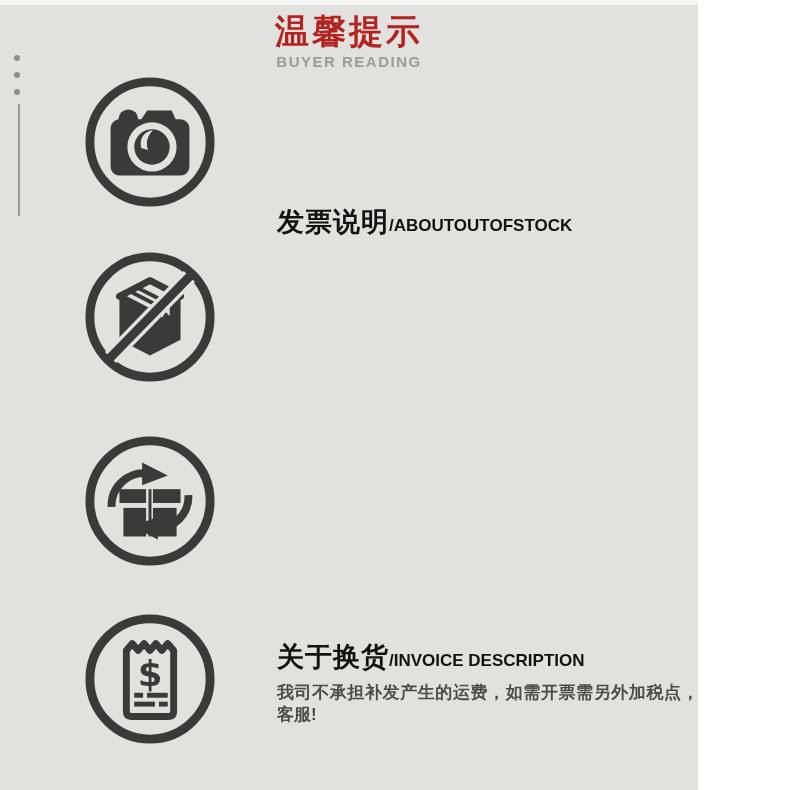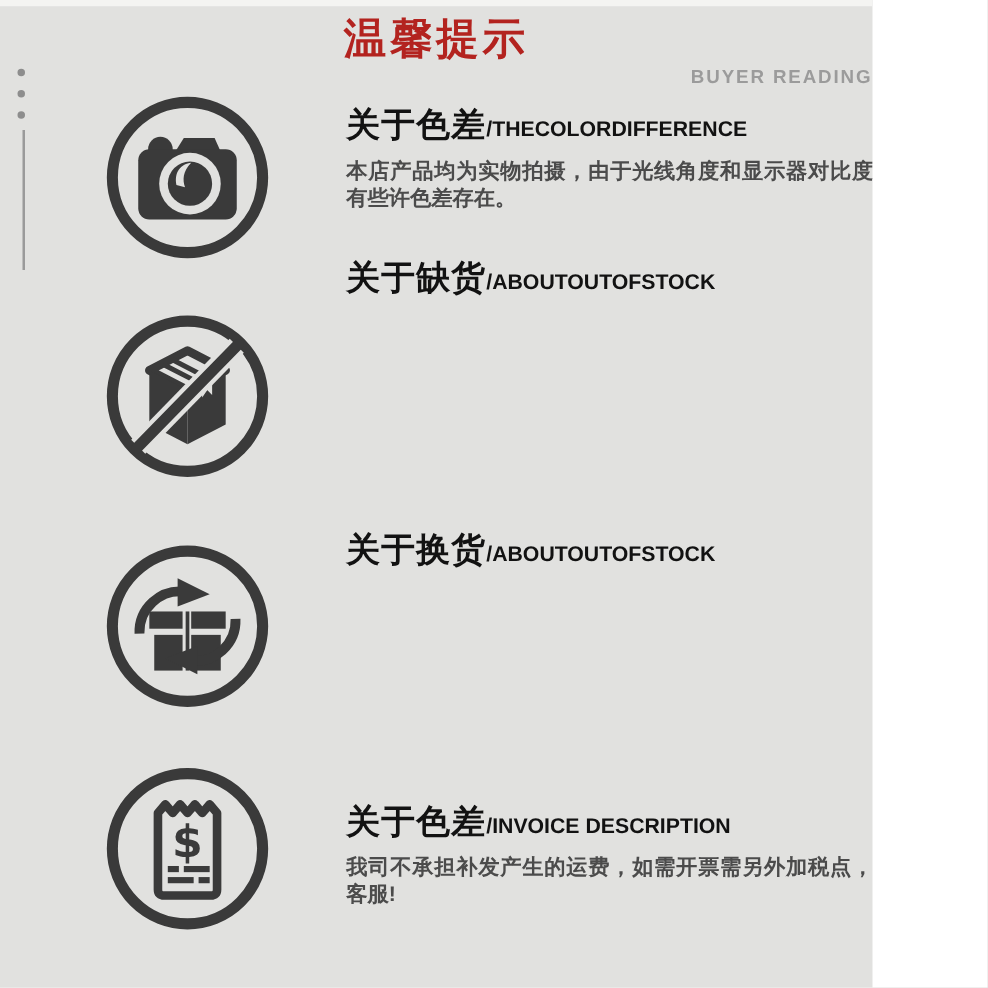--- a/index.html
+++ b/index.html
@@ -26,21 +26,20 @@
   }
   
   .header { position:absolute; top:12px; left:0; width:100%; text-align:center; }
   .title {
     font-size:34px; font-weight:bold; letter-spacing:3px;
     color:#b3231f; line-height:38px;
   }
   .subtitle {
     margin-top:3px; font-size:15px; font-weight:bold; letter-spacing:1.5px;
     color:#9b9b9b;
-    text-align:right;
   }
   
   .badge { position:absolute; left:83px; width:134px; height:134px; }
   .badge-1 { top:75px; }
   .badge-2 { top:250px; }
   .badge-3 { top:434px; }
   .badge-4 { top:612px; }
   
   .section { position:absolute; left:277px; width:492px; }
   .section-1 { top:84px; }
@@ -118,38 +117,29 @@
     <path d="M44 39 L50 32 L56 39 L62 32 L68 39 L74 32 L80 39 L86 32 L92 39 L92 101 Q92 106 87 106 L49 106 Q44 106 44 101 Z" fill="none" stroke="#3a3a3a" stroke-width="7" stroke-linejoin="round"></path>
     <text x="68" y="75" font-size="36" font-weight="bold" text-anchor="middle" fill="#3a3a3a" font-family="DejaVu Sans, sans-serif">$</text>
     <g fill="#3a3a3a">
       <rect x="52" y="82" width="9" height="5"></rect>
       <rect x="65" y="82" width="21" height="5"></rect>
       <rect x="52" y="91" width="21" height="5"></rect>
       <rect x="77" y="91" width="9" height="5"></rect>
     </g>
   </svg>
 
-  <div class="section section-1">
-    <div class="heading">
-      <span class="heading-cn">关于色差</span><span class="heading-en">/THECOLORDIFFERENCE</span>
-    </div>
-    <div class="body-text">本店产品均为实物拍摄，由于光线角度和显示器对比度不同，会有些许色差存在。</div>
-  </div>
 
   <div class="section section-2">
     <div class="heading">
-      <span class="heading-cn">关于缺货</span><span class="heading-en">/ABOUTOUTOFSTOCK</span>
+      <span class="heading-cn">发票说明</span><span class="heading-en">/ABOUTOUTOFSTOCK</span>
     </div>
   </div>
 
   <div class="section section-3">
-    <div class="heading">
-      <span class="heading-cn">关于换货</span><span class="heading-en">/ABOUTOUTOFSTOCK</span>
-    </div>
   </div>
 
   <div class="section section-4">
     <div class="heading">
-      <span class="heading-cn">关于色差</span><span class="heading-en">/INVOICE DESCRIPTION</span>
+      <span class="heading-cn">关于换货</span><span class="heading-en">/INVOICE DESCRIPTION</span>
     </div>
     <div class="body-text">我司不承担补发产生的运费，如需开票需另外加税点，详情咨询客服!</div>
   </div>
 </div>
 
 </body></html>

